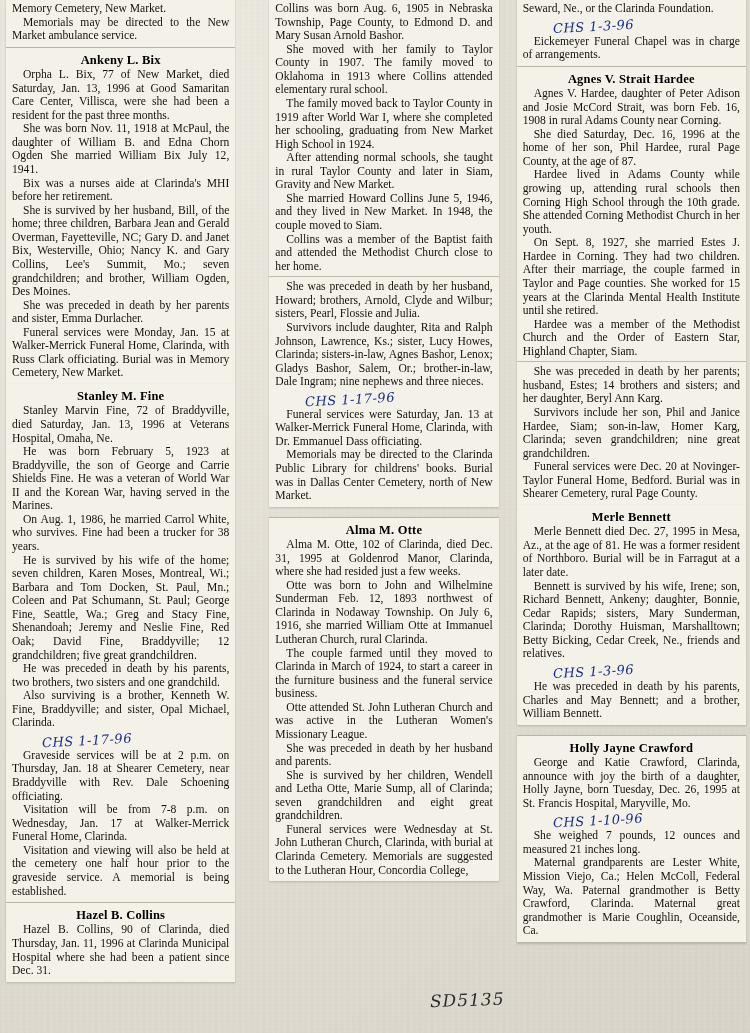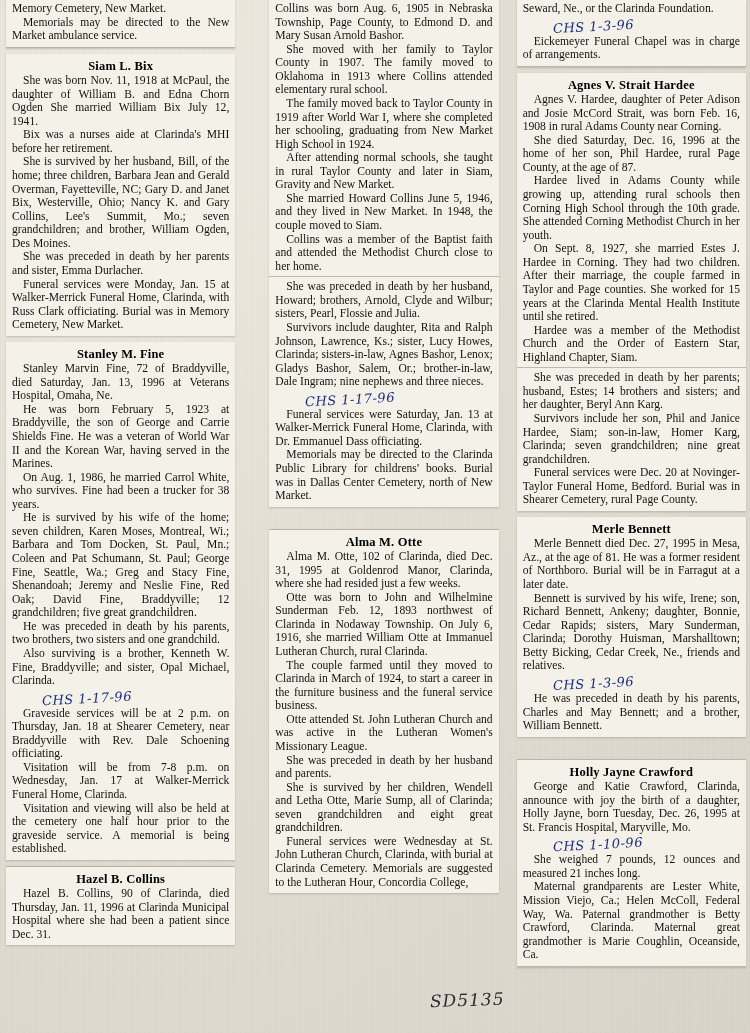--- a/index.html
+++ b/index.html
@@ -51,21 +51,20 @@
     height: 1000px;
     display: flex;
     gap: 10px;
     padding: 0 4px 0 4px;
     box-sizing: border-box;
   }
   .col {
     width: 236px;
     display: flex;
     flex-direction: column;
-    gap: 6px;
   }
   .col-1 { margin-left: 2px; }
   .col-2 { margin-left: 24px; }
   .col-3 { margin-left: 8px; align-items: flex-end; }
 
   
   .clip {
     background: #f2efe7;
     padding: 2px 6px 4px 6px;
     box-shadow: 0 1px 2px rgba(0,0,0,.18);
@@ -142,21 +141,22 @@
   <div class="columns">
 
     <div class="col col-1">
 
       <div class="clip edge-bottom">
         <p class="para noind">Memory Cemetery, New Market.</p>
         <p class="para">Memorials may be directed to the New Market ambulance service.</p>
       </div>
 
       <div class="clip">
-        <div class="obit-title">Siam L. Bix</div>
+        <div class="obit-title">Ankeny L. Bix</div>
+        <p class="para">Orpha L. Bix, 77 of New Market, died Saturday, Jan. 13, 1996 at Good Samaritan Care Center, Villisca, were she had been a resident for the past three months.</p>
         <p class="para">She was born Nov. 11, 1918 at McPaul, the daughter of William B. and Edna Chorn Ogden She married William Bix July 12, 1941.</p>
         <p class="para">Bix was a nurses aide at Clarinda's MHI before her retirement.</p>
         <p class="para">She is survived by her husband, Bill, of the home; three children, Barbara Jean and Gerald Overman, Fayetteville, NC; Gary D. and Janet Bix, Westerville, Ohio; Nancy K. and Gary Collins, Lee's Summit, Mo.; seven grandchildren; and brother, William Ogden, Des Moines.</p>
         <p class="para">She was preceded in death by her parents and sister, Emma Durlacher.</p>
         <p class="para">Funeral services were Monday, Jan. 15 at Walker-Merrick Funeral Home, Clarinda, with Russ Clark officiating. Burial was in Memory Cemetery, New Market.</p>
       </div>
 
       <div class="clip">
         <div class="obit-title">Stanley M. Fine</div>
         <p class="para">Stanley Marvin Fine, 72 of Braddyville, died Saturday, Jan. 13, 1996 at Veterans Hospital, Omaha, Ne.</p>

